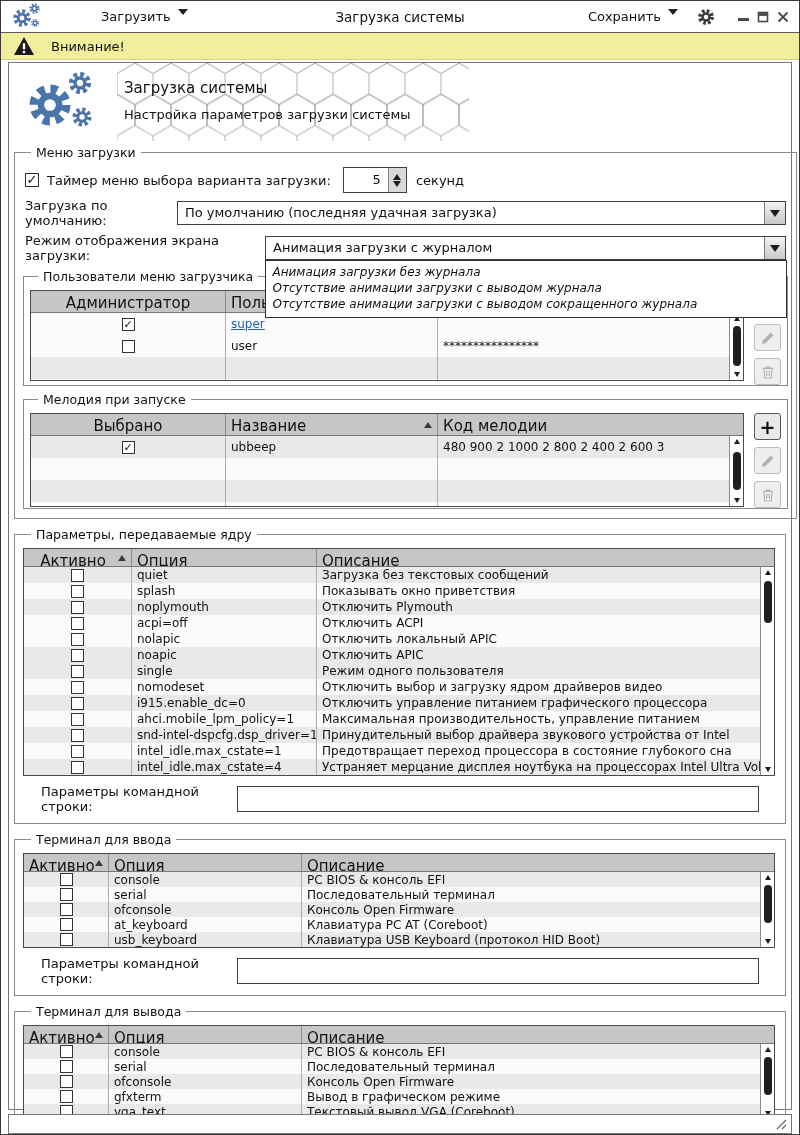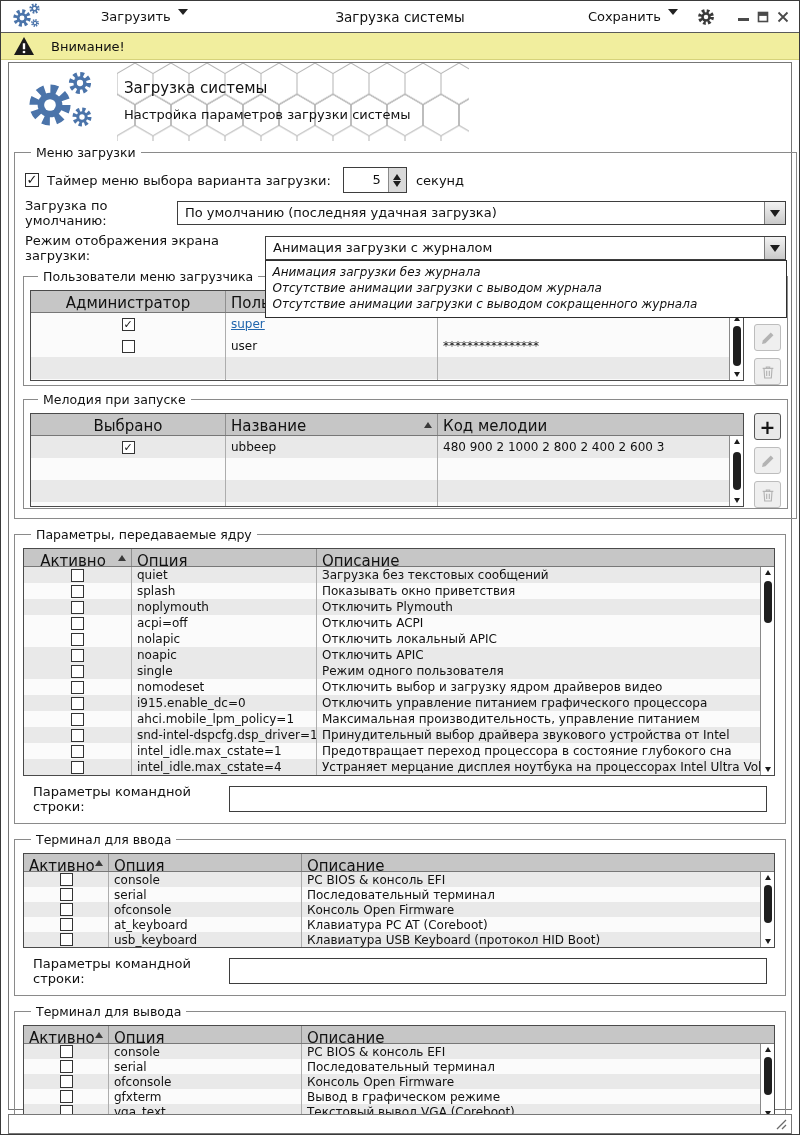--- a/index.html
+++ b/index.html
@@ -90,21 +90,21 @@
   .t-users .sthumb { top:13px; height:40px;}
   .t-melody .sthumb { top:16px; height:38px;}
   .t-kernel .sthumb { top:14px; height:42px;}
   .t-term .sthumb { top:13px; height:38px;}
   
   .btncol { display:flex; flex-direction:column; gap:7px; margin-left:10px; }
   .sbtn { width:27px; height:27px; border:1.5px solid #555; border-radius:3px; background:#e9e9e9; display:flex; align-items:center; justify-content:center; color:#141414; font-size:19px; font-weight:bold;}
   .sbtn.dis { border-color:#bdbdbd; color:#b3b3b3; background:#efefef; }
   .sbtn svg { width:16px; height:16px; }
   
-  .cmdrow { display:flex; align-items:center; margin:8px 10px 2px; }
+  .cmdrow { display:flex; align-items:center; margin:8px 18px 2px; }
   .cmdrow label { width:196px; flex:none; font-size:13px;}
   .cmdrow input { flex:1; height:26px; border:1.5px solid #3e3e3e; padding:0 6px; font-family:inherit; font-size:13px; background:#fff;}
   
   .statusbar { margin:4px 7px 0; border:1px solid #777; height:20px; position:relative; background:#fff;}
   .grip { position:absolute; right:4px; bottom:2px; }
 </style>
 </head>
 <body>
 
 <svg width="0" height="0" style="position:absolute">

